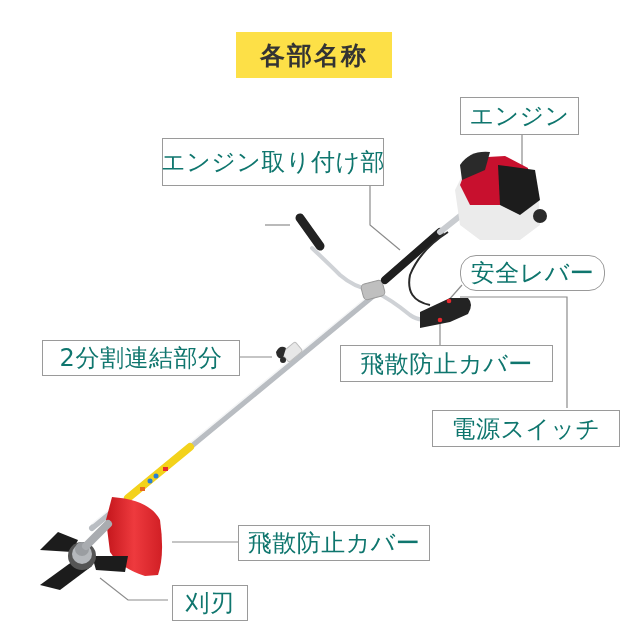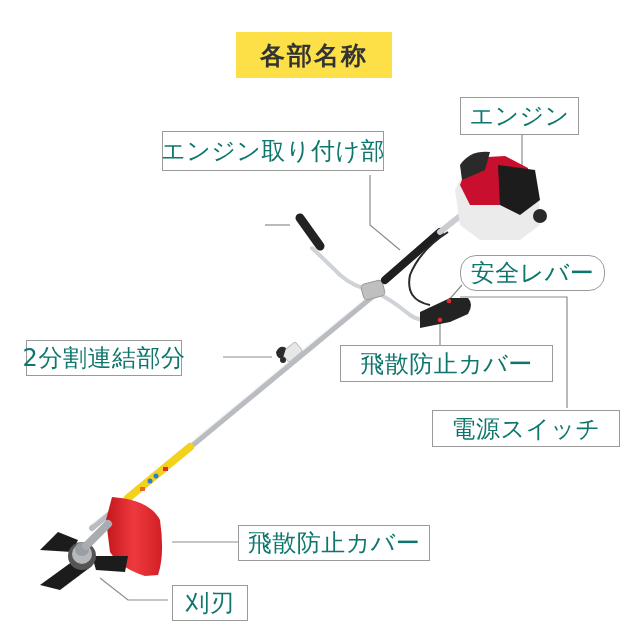--- a/index.html
+++ b/index.html
@@ -109,26 +109,26 @@
       <circle cx="82" cy="554" r="10" fill="#b5b8bc"></circle>
       <circle cx="82" cy="549" r="7" fill="#9a9da1"></circle>
       <line x1="86" y1="546" x2="108" y2="524" stroke="#a9acb0" stroke-width="8" stroke-linecap="round"></line>
     </g>
   </svg>
 
   <div class="title-box">各部名称</div>
 
   <div class="label" style="left:460px; top:97px; width:119px; height:38px;">エンジン</div>
 
-  <div class="label" style="left:162px; top:131px; width:222px; height:40px;">エンジン取り付け部</div>
+  <div class="label" style="left:162px; top:138px; width:222px; height:48px;">エンジン取り付け部</div>
 
 
   <div class="label" style="left:460px; top:255px; width:145px; height:36px;border-radius:16px;">安全レバー</div>
 
-  <div class="label" style="left:26px; top:340px; width:156px; height:36px;">2分割連結部分</div>
+  <div class="label" style="left:42px; top:340px; width:198px; height:36px;">2分割連結部分</div>
 
   <div class="label" style="left:340px; top:345px; width:213px; height:37px;">飛散防止カバー</div>
 
   <div class="label" style="left:432px; top:410px; width:188px; height:37px;">電源スイッチ</div>
 
   <div class="label" style="left:238px; top:525px; width:192px; height:36px;">飛散防止カバー</div>
 
   <div class="label" style="left:172px; top:585px; width:76px; height:36px;">刈刃</div>
 
 </div>

